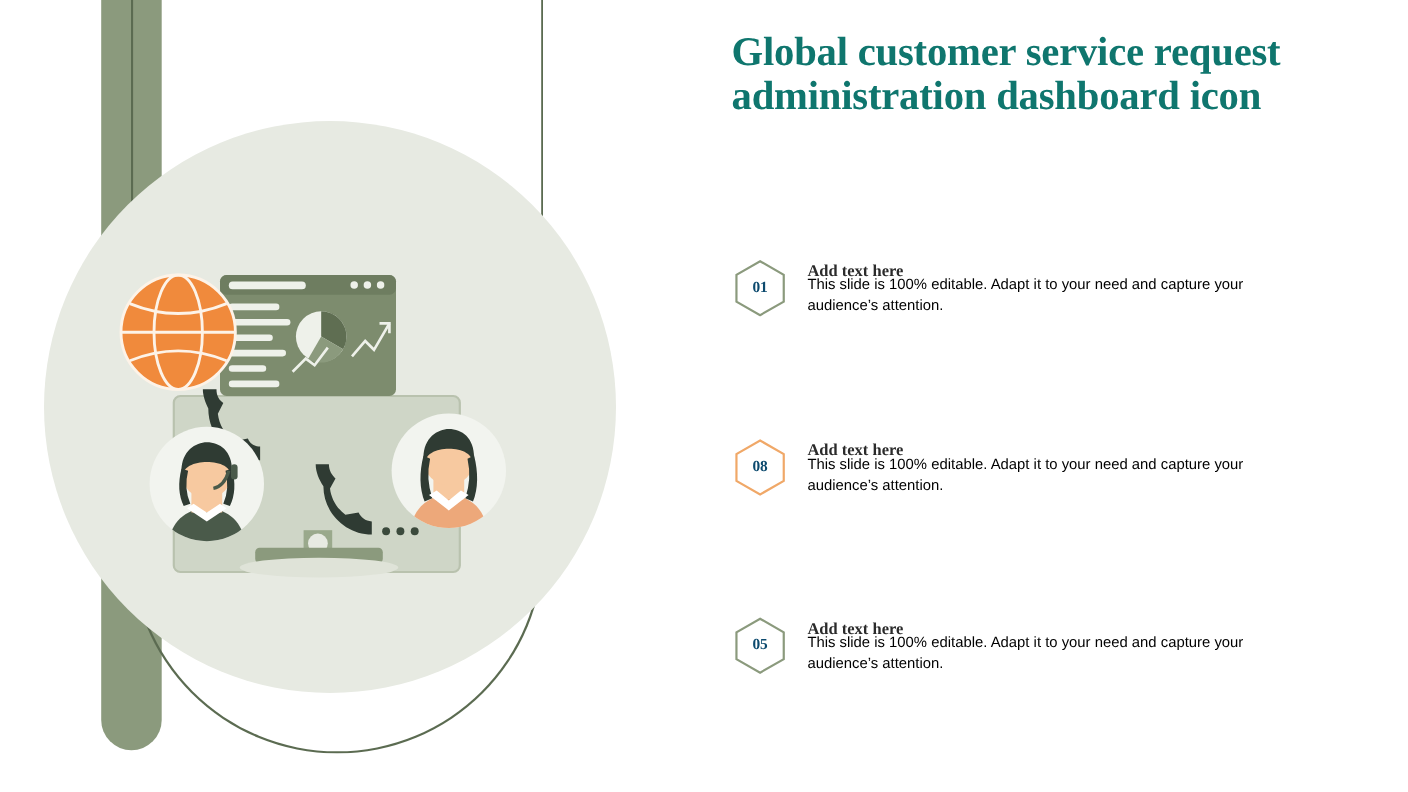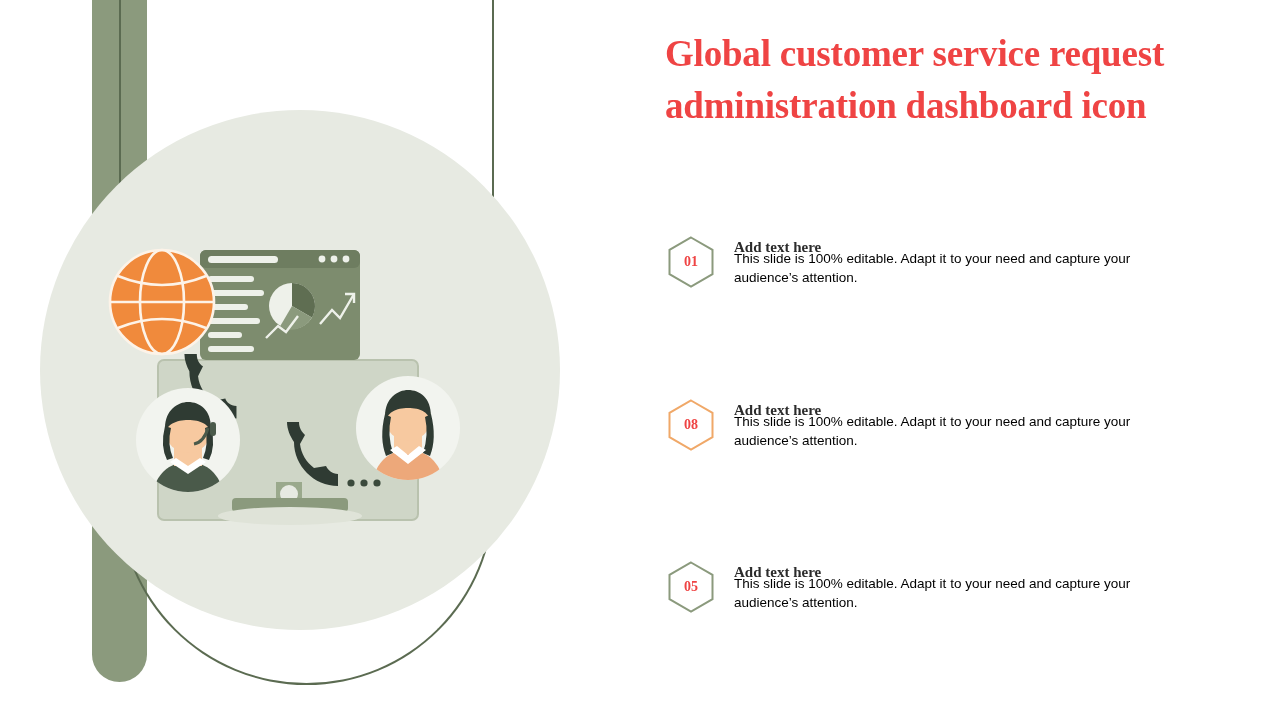--- a/index.html
+++ b/index.html
@@ -79,22 +79,22 @@
     height: 720px;
   }
   .title {
     position: absolute;
     left: 0;
     top: 28px;
     width: 520px;
     font-family: "Liberation Serif", serif;
     font-weight: bold;
     font-size: 37px;
-    line-height: 52px;
-    color: #ef4444;
+    line-height: 40px;
+    color: #0f766e;
     letter-spacing: -0.2px;
   }
 
   .item {
     position: absolute;
     left: 0;
     width: 520px;
     height: 90px;
   }
   .item-1 { top: 226px; }
@@ -110,21 +110,21 @@
     display: flex;
     align-items: center;
     justify-content: center;
   }
   .hex svg { position: absolute; left: 0; top: 0; }
   .hex-num {
     position: relative;
     font-family: "Liberation Serif", serif;
     font-size: 14px;
     font-weight: bold;
-    color: #ef4444;
+    color: #0c4a6e;
     z-index: 2;
   }
 
   .item-head {
     position: absolute;
     left: 69px;
     top: 13px;
     font-family: "Liberation Serif", serif;
     font-size: 15px;
     font-weight: bold;

